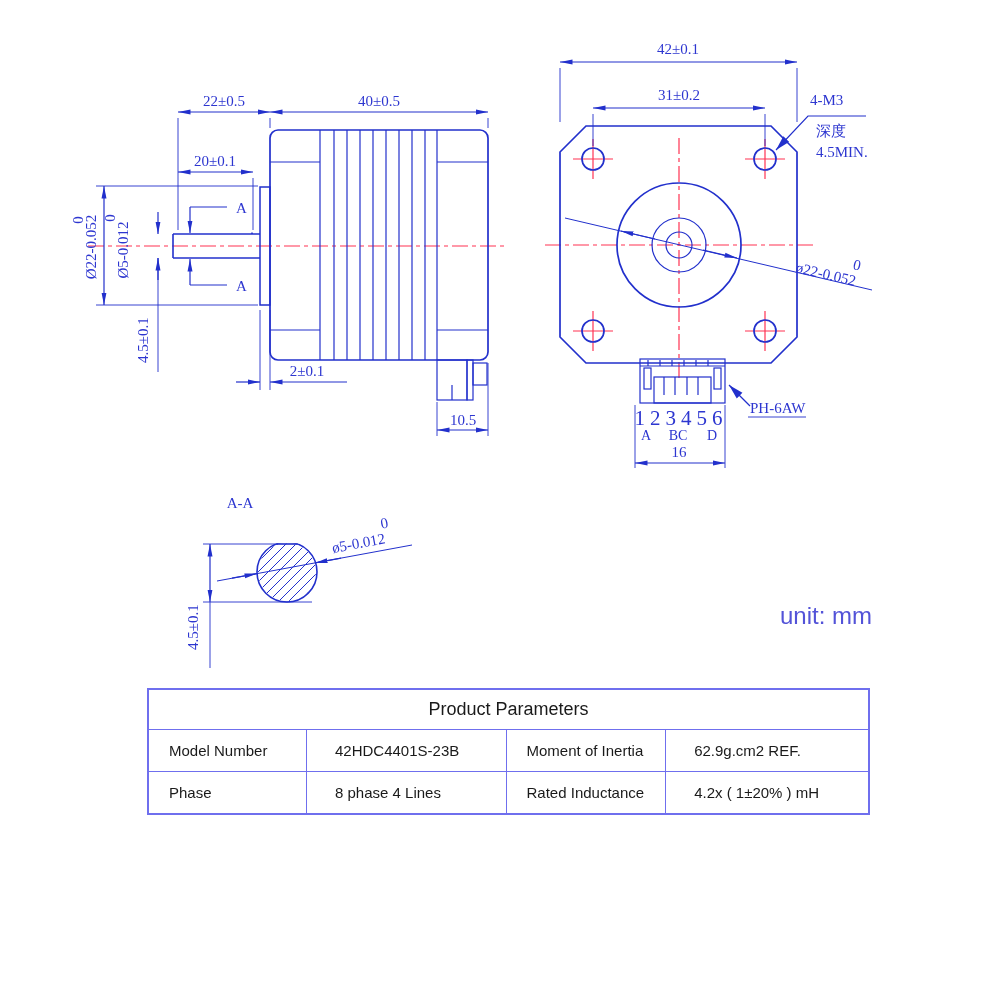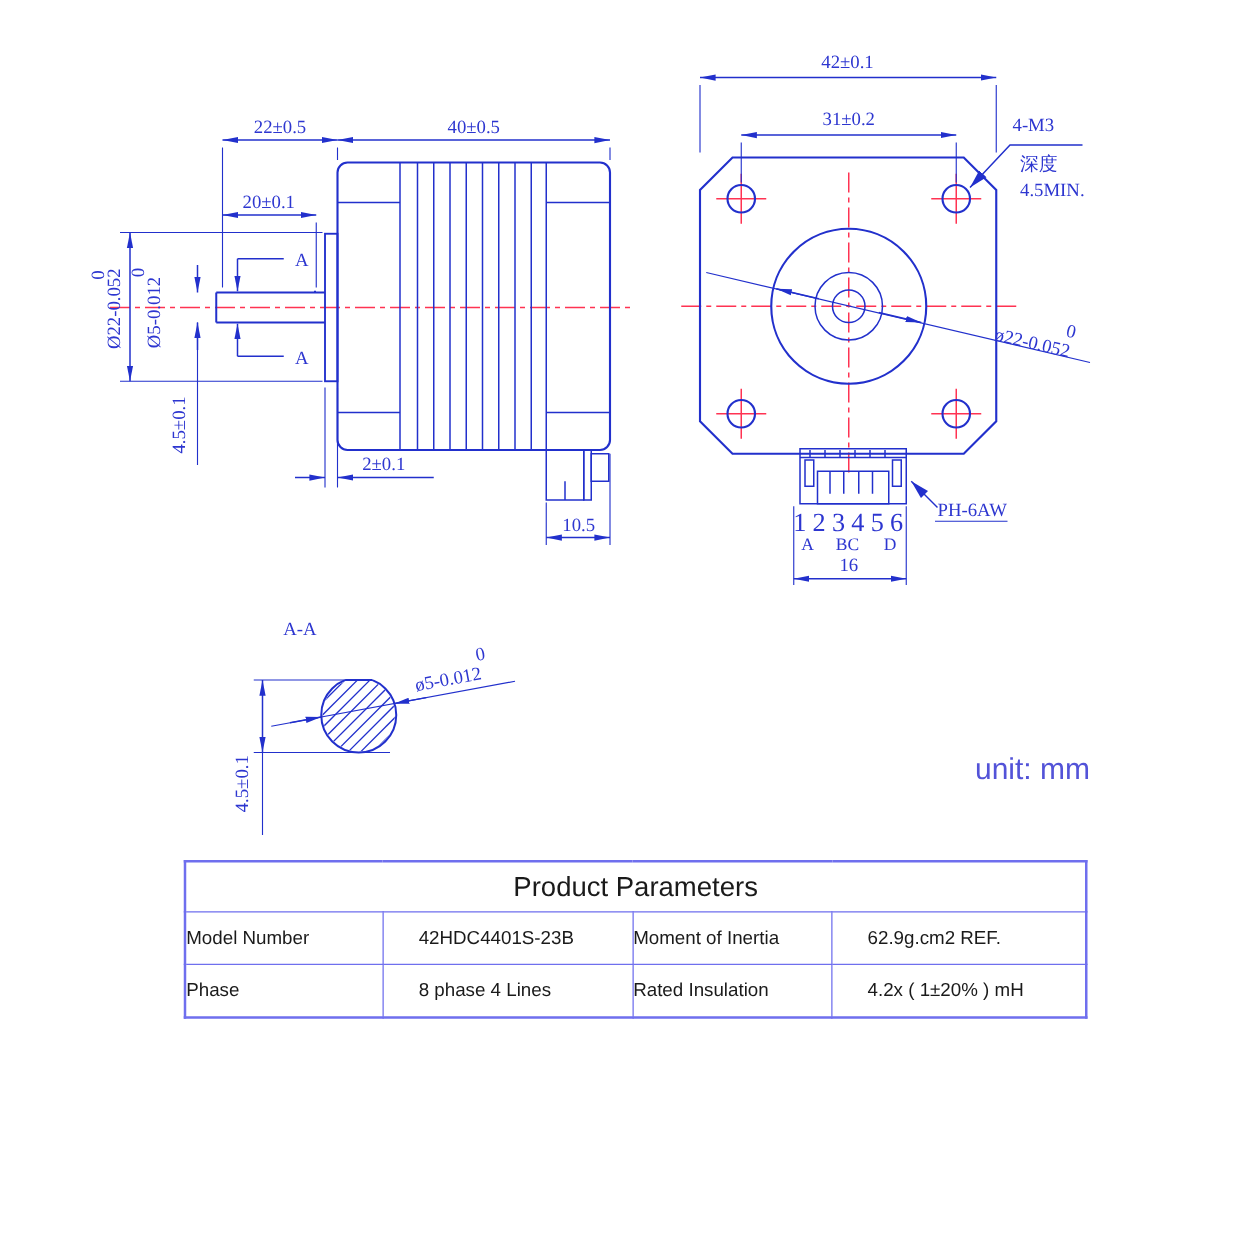--- a/index.html
+++ b/index.html
@@ -6,24 +6,24 @@
   .page{position:relative;width:1000px;height:1000px;background:#fff;overflow:hidden;
         font-family:"Liberation Sans",sans-serif;}
   svg text{font-family:"Liberation Serif","DejaVu Serif",serif;font-size:15px;fill:#2d36d0;}
   svg .pins{font-size:21px;letter-spacing:5px;}
   svg .pinletters{font-size:14px;}
   svg .cjk{font-family:"DejaVu Sans","Liberation Serif",serif;}
   .unit-label{position:absolute;left:730px;top:602px;width:142px;text-align:right;
               font-size:24px;color:#5353d8;font-weight:500;}
   .ptable{position:absolute;left:147px;top:688px;width:723px;border-collapse:collapse;
           color:#1a1a1a;font-size:15px;}
-  .ptable td{border:1.5px solid #6f6fee;height:41px;padding:0 6px 0 0;}
+  .ptable td{border:1.5px solid #6f6fee;height:41px;padding:0 6px 0 20px;}
   .ptable{border:2px solid #6f6fee;}
   .ptable td.val{padding-left:28px;}
-  .ptable td.title-cell{text-align:center;font-size:22px;height:39px;padding:0;}
+  .ptable td.title-cell{text-align:center;font-size:18px;height:39px;padding:0;}
 </style>
 </head>
 <body>
 
 <div class="page">
 
 <svg width="1000" height="680" viewBox="0 0 1000 680">
   <defs>
     <marker id="ar" markerWidth="13" markerHeight="7" refX="12.5" refY="3.5" orient="auto-start-reverse" markerUnits="userSpaceOnUse">
       <path d="M0,1 L12.5,3.5 L0,6 Z" fill="#2230cc"></path>
@@ -257,19 +257,19 @@
     </tr>
     <tr>
       <td>Model Number</td>
       <td class="val">42HDC4401S-23B</td>
       <td>Moment of Inertia</td>
       <td class="val">62.9g.cm2 REF.</td>
     </tr>
     <tr>
       <td>Phase</td>
       <td class="val">8 phase 4 Lines</td>
-      <td>Rated Insulation</td>
+      <td>Rated Inductance</td>
       <td class="val">4.2x ( 1±20% ) mH</td>
     </tr>
   </tbody>
 </table>
 
 </div>
 
 </body></html>

